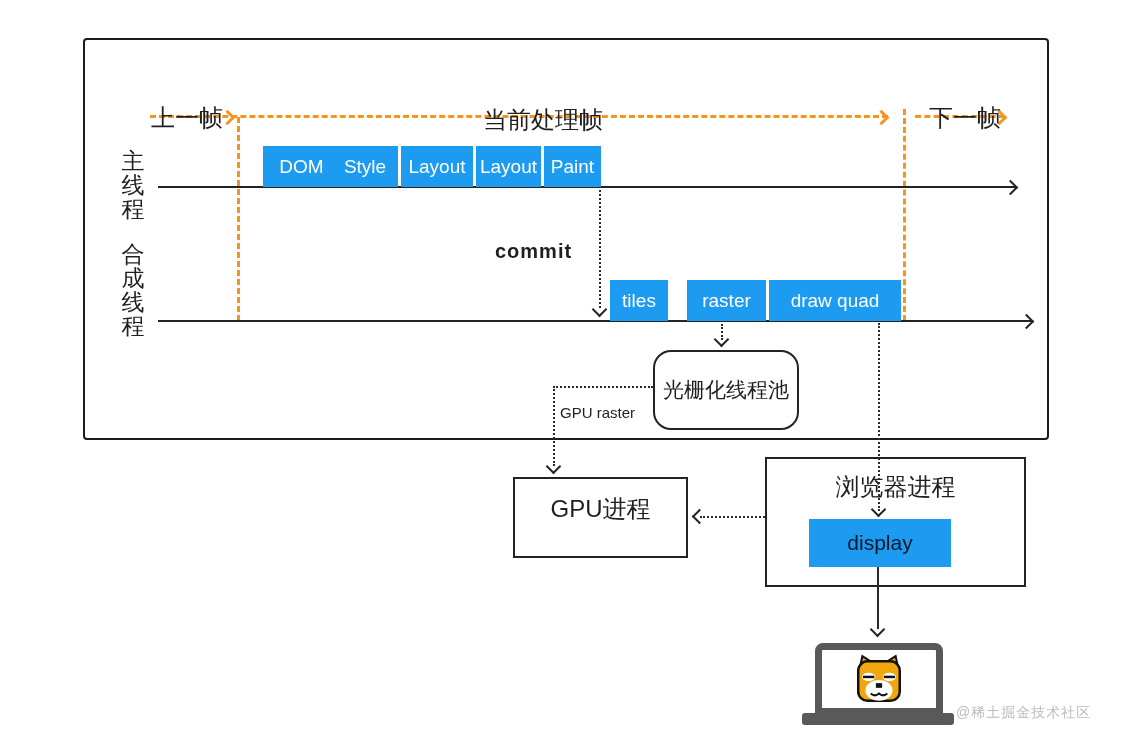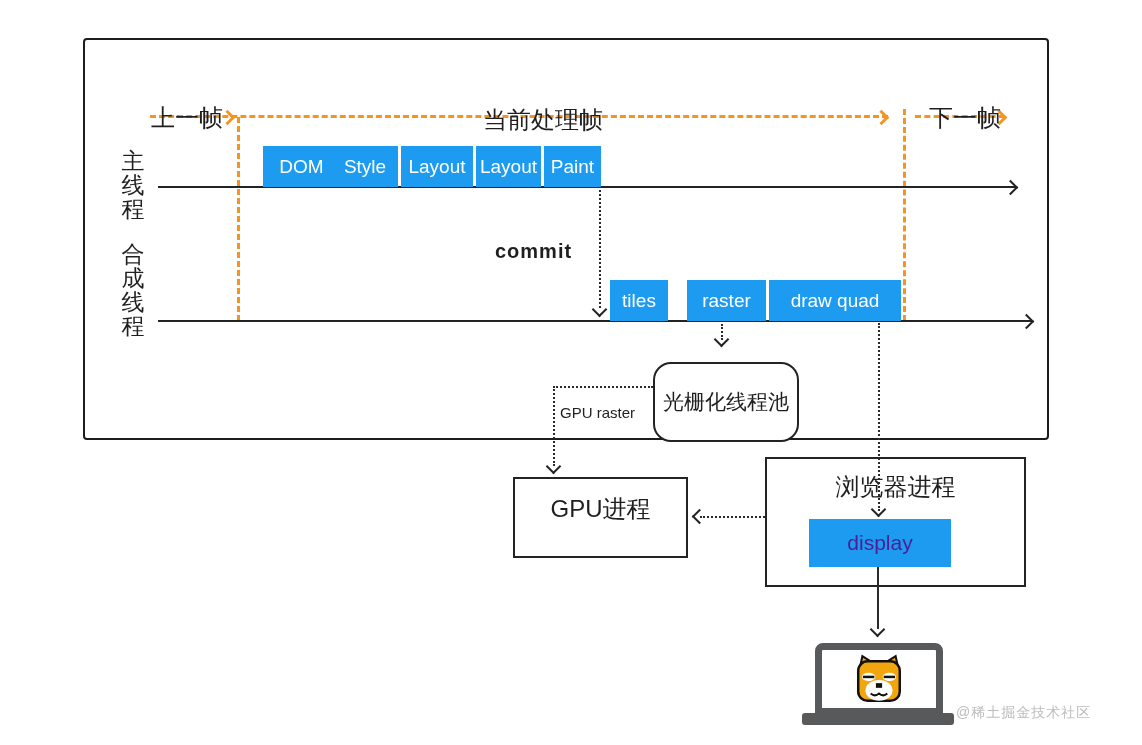--- a/index.html
+++ b/index.html
@@ -29,21 +29,21 @@
   .thread-lbl{width:30px;font-size:23px;line-height:24px;word-break:break-all;text-align:center;}
   .commit-lbl{font-size:20px;font-weight:600;letter-spacing:1px;}
   .gpuraster-lbl{font-size:15px;}
   
   .stage{height:41px;background:#1d9bf0;color:#fff;display:flex;align-items:center;justify-content:center;
          font-size:19px;white-space:nowrap;}
   
   .node{border:2.5px solid #232323;background:#fff;box-sizing:border-box;}
   .pool{border-radius:18px;display:flex;align-items:center;justify-content:center;font-size:21px;}
   .node-title{font-size:24px;white-space:nowrap;}
-  .display-box{background:#1d9bf0;color:#4c1d95;display:flex;align-items:center;justify-content:center;font-size:21px;}
+  .display-box{background:#1d9bf0;color:#0f172a;display:flex;align-items:center;justify-content:center;font-size:21px;}
   
   .laptop-screen{width:128px;height:72px;border:7px solid #58595b;border-radius:8px 8px 2px 2px;
                  background:#fff;box-sizing:border-box;}
   .laptop-base{width:152px;height:12px;background:#58595b;border-radius:3px;}
   .watermark{font-size:14px;color:#bcbcbc;letter-spacing:1px;white-space:nowrap;}
 </style>
 </head>
 <body>
 
 <div class="canvas">
@@ -77,21 +77,21 @@
   <div class="abs chev down" style="left:594px;top:304px;"></div>
 
   <div class="abs line-h" style="left:158px;top:320px;width:874px;"></div>
   <div class="abs chev right" style="left:1021px;top:316px;"></div>
   <div class="abs stage" style="left:610px;top:280px;width:58px;">tiles</div>
   <div class="abs stage" style="left:687px;top:280px;width:79px;">raster</div>
   <div class="abs stage" style="left:769px;top:280px;width:132px;">draw quad</div>
 
   <div class="abs dot-v" style="left:721px;top:324px;height:16px;"></div>
   <div class="abs chev down" style="left:716px;top:334px;"></div>
-  <div class="abs node pool" style="left:653px;top:350px;width:146px;height:80px;margin-top:12px;">光栅化线程池</div>
+  <div class="abs node pool" style="left:653px;top:350px;width:146px;height:80px;">光栅化线程池</div>
 
   <div class="abs dot-h" style="left:553px;top:386px;width:100px;"></div>
   <div class="abs dot-v" style="left:553px;top:386px;height:80px;"></div>
   <div class="abs chev down" style="left:548px;top:461px;"></div>
   <span class="abs gpuraster-lbl" style="left:560px;top:404px;">GPU raster</span>
 
   <div class="abs node" style="left:765px;top:457px;width:261px;height:130px;">
     <span class="abs node-title" style="left:0;right:0;top:12px;text-align:center;">浏览器进程</span>
   </div>
 

